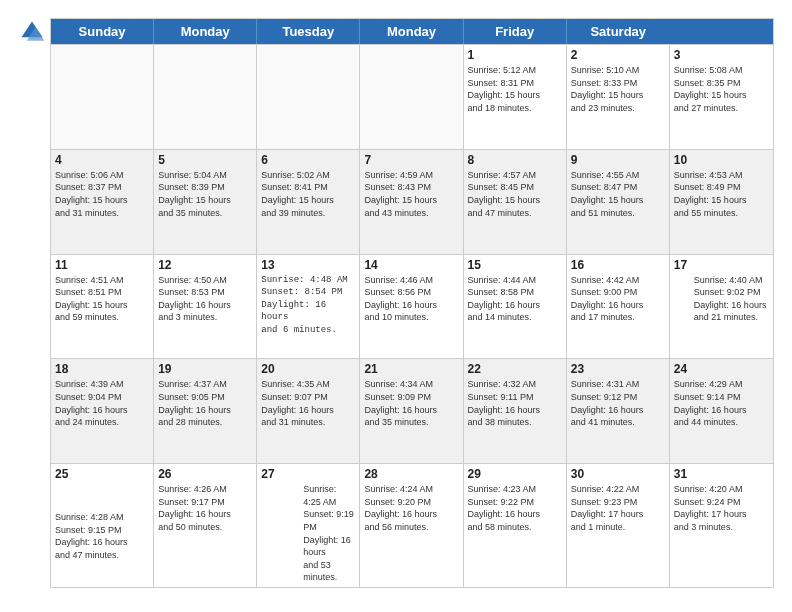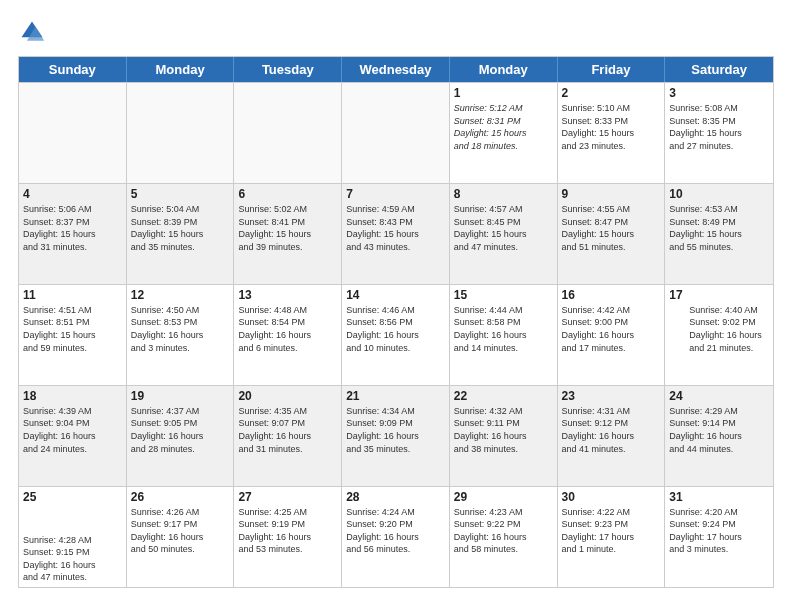--- a/index.html
+++ b/index.html
@@ -8,21 +8,21 @@
       height: 612px;
       font-family: Arial, sans-serif;
       background: #fff;
       overflow: hidden;
     }
     .page {
       width: 792px;
       height: 600px;
       padding: 18px 18px 12px 18px;
       display: flex;
-      flex-direction: column;
+      flex-direction: row;
     }
     .header {
       display: flex;
       justify-content: space-between;
       align-items: flex-start;
       margin-bottom: 10px;
     }
     .logo {
       display: flex;
       align-items: center;
@@ -125,34 +125,33 @@
       <div class="title-month"></div>
       <div class="title-location"></div>
     </div>
   </div>
 
   <div class="calendar">
     <div class="cal-header-row">
     <div class="cal-header-cell">Sunday</div>
         <div class="cal-header-cell">Monday</div>
         <div class="cal-header-cell">Tuesday</div>
-        <div class="cal-header-cell">Wednesday</div>
         <div class="cal-header-cell">Monday</div>
         <div class="cal-header-cell">Friday</div>
         <div class="cal-header-cell">Saturday</div>
       </div>
     <div class="cal-body">
     <div class="cal-row">
           <div class="cal-cell empty"></div>
           <div class="cal-cell empty"></div>
           <div class="cal-cell empty"></div>
           <div class="cal-cell empty"></div>
           <div class="cal-cell">
             <div class="day-num">1</div>
-            <div class="day-info" style="white-space: pre-line; font-style: italic;">Sunrise: 5:12 AM
+            <div class="day-info" style="white-space: pre-line;">Sunrise: 5:12 AM
 Sunset: 8:31 PM
 Daylight: 15 hours
 and 18 minutes.</div>
           </div>
           <div class="cal-cell">
             <div class="day-num">2</div>
             <div class="day-info" style="white-space: pre-line;">Sunrise: 5:10 AM
 Sunset: 8:33 PM
 Daylight: 15 hours
 and 23 minutes.</div>
@@ -226,21 +225,21 @@
           </div>
           <div class="cal-cell">
             <div class="day-num">12</div>
             <div class="day-info" style="white-space: pre-line;">Sunrise: 4:50 AM
 Sunset: 8:53 PM
 Daylight: 16 hours
 and 3 minutes.</div>
           </div>
           <div class="cal-cell">
             <div class="day-num">13</div>
-            <div class="day-info" style="white-space: pre-line;">Sunrise: 4:48 AM
+            <div class="day-info" style="white-space: pre-line; font-family: Liberation Mono, monospace;">Sunrise: 4:48 AM
 Sunset: 8:54 PM
 Daylight: 16 hours
 and 6 minutes.</div>
           </div>
           <div class="cal-cell">
             <div class="day-num">14</div>
             <div class="day-info" style="white-space: pre-line;">Sunrise: 4:46 AM
 Sunset: 8:56 PM
 Daylight: 16 hours
 and 10 minutes.</div>
@@ -328,21 +327,21 @@
           </div>
           <div class="cal-cell">
             <div class="day-num">26</div>
             <div class="day-info" style="white-space: pre-line;">Sunrise: 4:26 AM
 Sunset: 9:17 PM
 Daylight: 16 hours
 and 50 minutes.</div>
           </div>
           <div class="cal-cell">
             <div class="day-num">27</div>
-            <div class="day-info" style="white-space: pre-line;">Sunrise: 4:25 AM
+            <div class="day-info" style="white-space: pre-line; margin-left: 42px;">Sunrise: 4:25 AM
 Sunset: 9:19 PM
 Daylight: 16 hours
 and 53 minutes.</div>
           </div>
           <div class="cal-cell">
             <div class="day-num">28</div>
             <div class="day-info" style="white-space: pre-line;">Sunrise: 4:24 AM
 Sunset: 9:20 PM
 Daylight: 16 hours
 and 56 minutes.</div>

